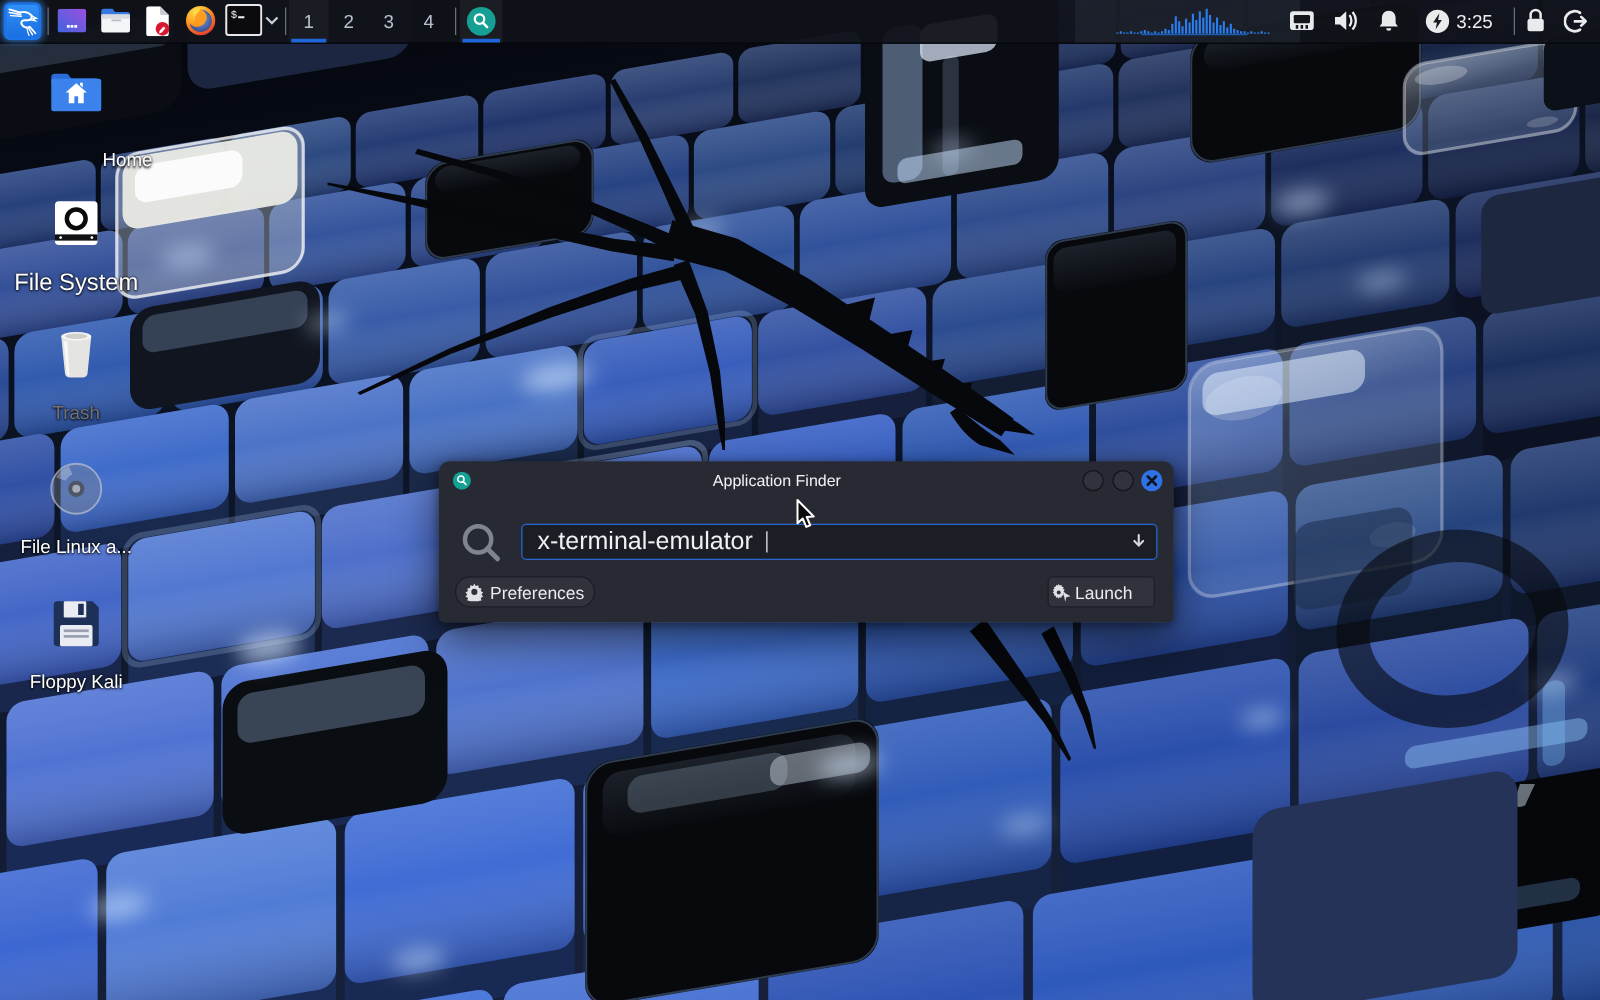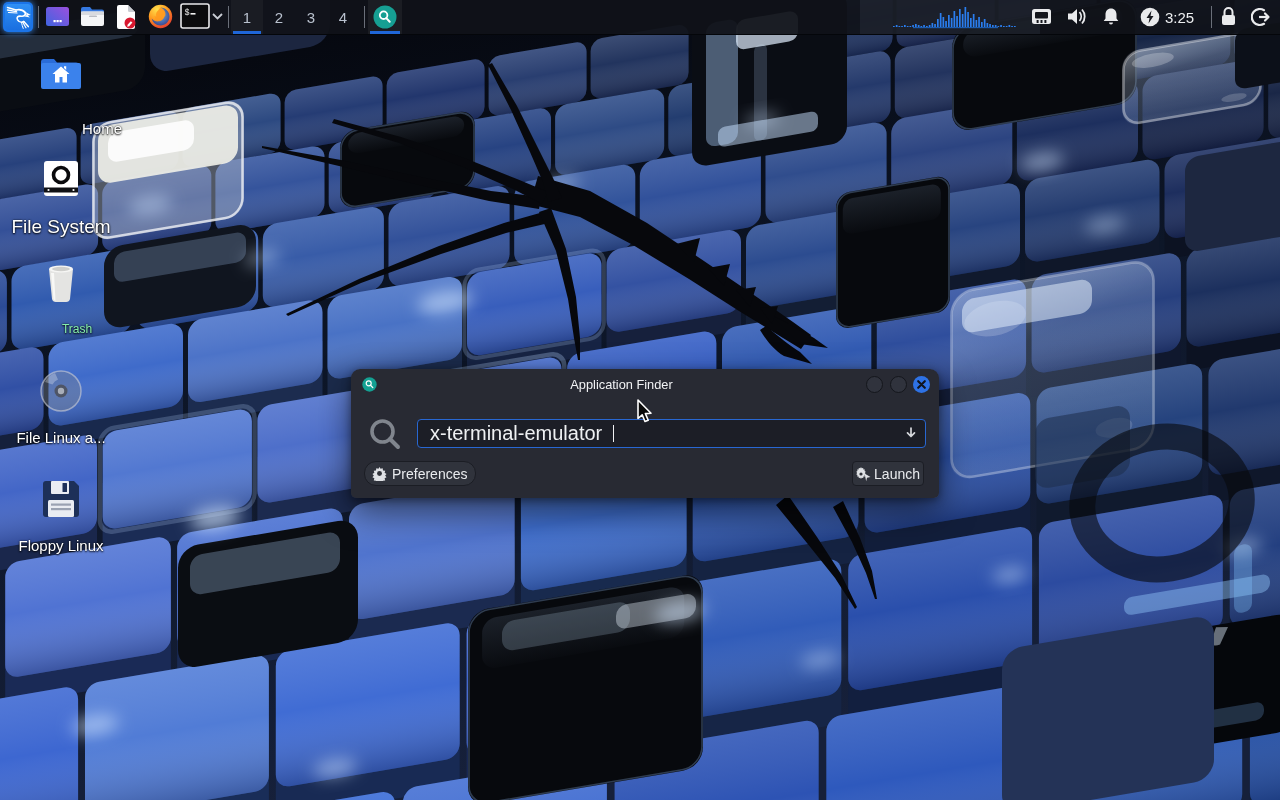--- a/index.html
+++ b/index.html
@@ -566,42 +566,42 @@
   </div>
 <div style="position:absolute;left:0px;top:216px;width:122px;text-align:center;color:#ffffff;font-size:19px;text-shadow:0 1px 2px rgba(0,0,0,0.95),0 0 2px rgba(0,0,0,0.8);white-space:nowrap;z-index:5">File System</div>
 <div style="position:absolute;left:11px;top:263px;width:100px;height:42px;display:flex;align-items:flex-end;justify-content:center;z-index:5">
     <svg width="40" height="42" viewBox="0 0 40 42">
 <path d="M8,6 h24 l-3,30 a4,4 0 0 1 -4,3 h-10 a4,4 0 0 1 -4,-3 z" fill="#e4e4e2"></path>
 <ellipse cx="20" cy="6" rx="12" ry="3.4" fill="#f6f6f4"></ellipse>
 <ellipse cx="20" cy="6" rx="9" ry="2.2" fill="#cfcfcc"></ellipse>
 <path d="M10,10 l2.5,26 a3,3 0 0 0 2,2 l-1.5,-28 z" fill="#f8f8f6"></path>
     </svg>
   </div>
-<div style="position:absolute;left:16px;top:322px;width:122px;text-align:center;color:#86efac;font-size:12px;text-shadow:0 1px 2px rgba(0,0,0,0.95),0 0 2px rgba(0,0,0,0.8);white-space:nowrap;z-index:5">Trash</div>
+<div style="position:absolute;left:0px;top:322px;width:122px;text-align:center;color:#737373;font-size:15px;text-shadow:0 1px 2px rgba(0,0,0,0.95),0 0 2px rgba(0,0,0,0.8);white-space:nowrap;z-index:5">Trash</div>
 <div style="position:absolute;left:11px;top:369px;width:100px;height:44px;display:flex;align-items:flex-end;justify-content:center;z-index:5">
     <svg width="44" height="44" viewBox="0 0 44 44">
 <circle cx="22" cy="22" r="20" fill="rgba(130,133,142,0.38)"></circle>
 <circle cx="22" cy="22" r="20" fill="none" stroke="rgba(205,207,215,0.6)" stroke-width="1.5"></circle>
 <circle cx="22" cy="22" r="6.5" fill="rgba(75,76,82,0.8)"></circle>
 <circle cx="22" cy="22" r="3.2" fill="rgba(185,190,200,0.85)"></circle>
 <path d="M6,13 a18,18 0 0 1 10,-9 l3,6.5 a10.5,10.5 0 0 0 -5.5,5 z" fill="rgba(255,255,255,0.28)"></path>
     </svg>
   </div>
 <div style="position:absolute;left:0px;top:429px;width:122px;text-align:center;color:#ffffff;font-size:15px;text-shadow:0 1px 2px rgba(0,0,0,0.95),0 0 2px rgba(0,0,0,0.8);white-space:nowrap;z-index:5">File Linux a...</div>
 <div style="position:absolute;left:11px;top:478px;width:100px;height:42px;display:flex;align-items:flex-end;justify-content:center;z-index:5">
     <svg width="42" height="42" viewBox="0 0 42 42">
 <path d="M3,6 a3,3 0 0 1 3,-3 h28 l5,5 v28 a3,3 0 0 1 -3,3 h-30 a3,3 0 0 1 -3,-3 z" fill="#1d3058"></path>
 <rect x="11" y="3" width="18" height="13" rx="1" fill="#e9ecf2"></rect>
 <rect x="22.5" y="5" width="4.5" height="9" rx="0.5" fill="#1d3058"></rect>
 <rect x="8" y="22" width="26" height="17" rx="1.5" fill="#e9ecf2"></rect>
 <rect x="11" y="25.5" width="20" height="2.2" fill="#9aa2b2"></rect>
       <rect x="11" y="30" width="20" height="2.2" fill="#9aa2b2"></rect>
     </svg>
   </div>
-<div style="position:absolute;left:0px;top:537px;width:122px;text-align:center;color:#ffffff;font-size:15px;text-shadow:0 1px 2px rgba(0,0,0,0.95),0 0 2px rgba(0,0,0,0.8);white-space:nowrap;z-index:5">Floppy Linux</div>
+<div style="position:absolute;left:0px;top:537px;width:122px;text-align:center;color:#ffffff;font-size:15px;text-shadow:0 1px 2px rgba(0,0,0,0.95),0 0 2px rgba(0,0,0,0.8);white-space:nowrap;z-index:5">Floppy Kali</div>
 <div id="panel" style="position:absolute;left:0;top:0;width:1280px;height:34px;background:rgba(16,18,25,0.93);border-bottom:1px solid #04060a;z-index:40">
 <div style="position:absolute;left:860px;top:0;width:180px;height:34px;background:rgba(120,140,170,0.10)"></div>
 <div style="position:absolute;left:3px;top:2px;width:30px;height:30px;border-radius:5px;display:flex;align-items:center;justify-content:center;background:#1b74e8;box-shadow:0 0 7px rgba(60,150,255,0.95)">
       <svg width="26" height="26" viewBox="0 0 26 26">
         <defs>
           <linearGradient id="kbg" x1="0" y1="0" x2="0" y2="1">
             <stop offset="0" stop-color="#2f90f5"></stop>
             <stop offset="1" stop-color="#1a6fe0"></stop>
           </linearGradient>
         </defs>
@@ -821,21 +821,21 @@
             <path d="M7,2 v8 M3.5,6.8 L7,10.5 L10.5,6.8" stroke="#d6d8dc" stroke-width="1.7" fill="none" stroke-linecap="round" stroke-linejoin="round"></path>
           </svg></div>
 </div>
 <div style="position:absolute;left:13px;bottom:12px;height:25px;background:#30333c;border:1px solid #1b1d24;border-radius:12px;display:flex;align-items:center;padding:0 8px 0 7px;box-sizing:border-box">
 <svg width="15" height="15" viewBox="0 0 16 16">
           <path d="M8,0.5 l1.2,2.2 2.4,-0.7 0.4,2.5 2.5,0.4 -0.7,2.4 2.2,1.2 -1.6,1.9 1.6,1.9 -2.2,1.2 0.7,2.4 -2.5,0.4 -0.4,2.5 -2.4,-0.7 -1.2,2.2 -1.2,-2.2 -2.4,0.7 -0.4,-2.5 -2.5,-0.4 0.7,-2.4 -2.2,-1.2 1.6,-1.9 -1.6,-1.9 2.2,-1.2 -0.7,-2.4 2.5,-0.4 0.4,-2.5 2.4,0.7 z" fill="#dfe1e5" transform="scale(0.94) translate(0.5,0.5)"></path>
           <circle cx="8" cy="8" r="2.6" fill="#303239"></circle>
         </svg>
         <span style="color:#e9ebee;font-size:14px;margin-left:5px">Preferences</span>
 </div>
-<div style="position:absolute;right:15px;bottom:12px;height:25px;background:#30333c;border:1px solid #1b1d24;border-radius:4px;display:flex;align-items:center;padding:0 3px 0 3px;box-sizing:border-box">
+<div style="position:absolute;right:15px;bottom:12px;height:25px;background:#30333c;border:1px solid #1b1d24;border-radius:4px;display:flex;align-items:center;padding:0 17px 0 3px;box-sizing:border-box">
 <svg width="16" height="16" viewBox="0 0 16 16">
           <path d="M5,1 l0.7,1.3 1.5,-0.4 0.2,1.5 1.5,0.2 -0.4,1.5 1.3,0.7 -1,1.2 1,1.2 -1.3,0.7 0.4,1.5 -1.5,0.2 -0.2,1.5 -1.5,-0.4 -0.7,1.3 -0.7,-1.3 -1.5,0.4 -0.2,-1.5 -1.5,-0.2 0.4,-1.5 -1.3,-0.7 1,-1.2 -1,-1.2 1.3,-0.7 -0.4,-1.5 1.5,-0.2 0.2,-1.5 1.5,0.4 z" fill="#dfe1e5"></path>
           <circle cx="5" cy="8" r="1.6" fill="#303239"></circle>
           <path d="M9,9 l6,3.5 -3.5,0.8 -0.8,3.5 z" fill="#dfe1e5" transform="translate(-0.5,-1.5)"></path>
         </svg>
         <span style="color:#e9ebee;font-size:14px;margin-left:2px">Launch</span>
 </div>
 </div>
 </div>
 <svg style="position:absolute;left:633px;top:399px;z-index:60" width="24" height="26" viewBox="0 0 24 26">

